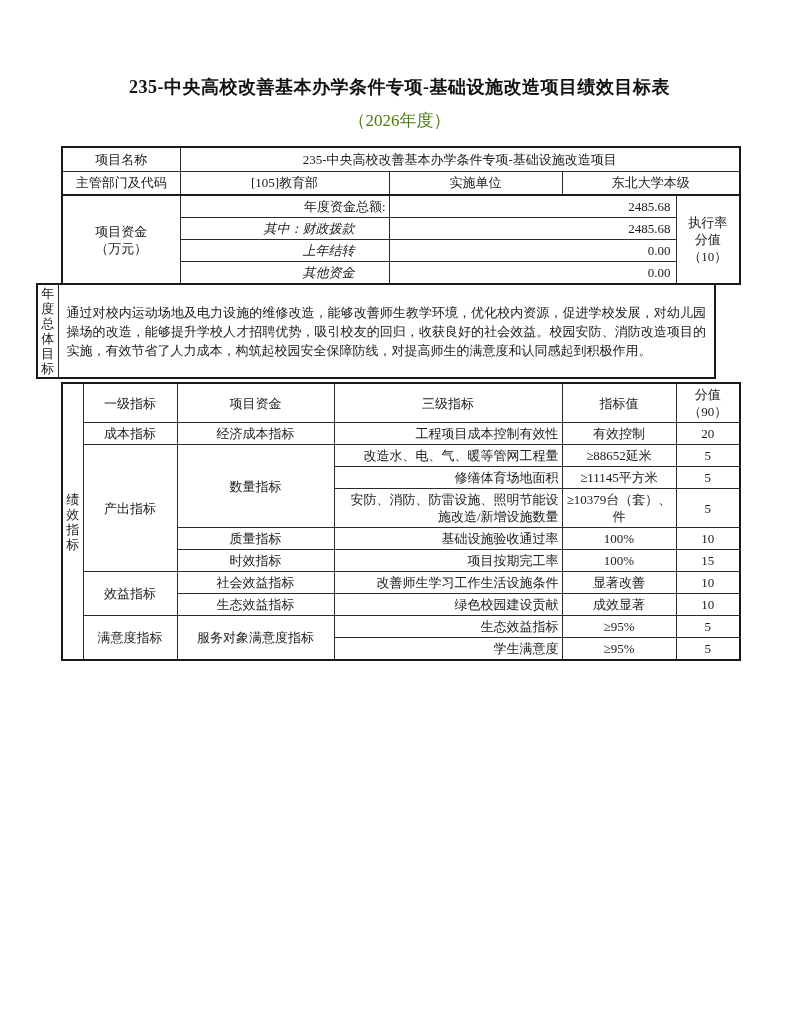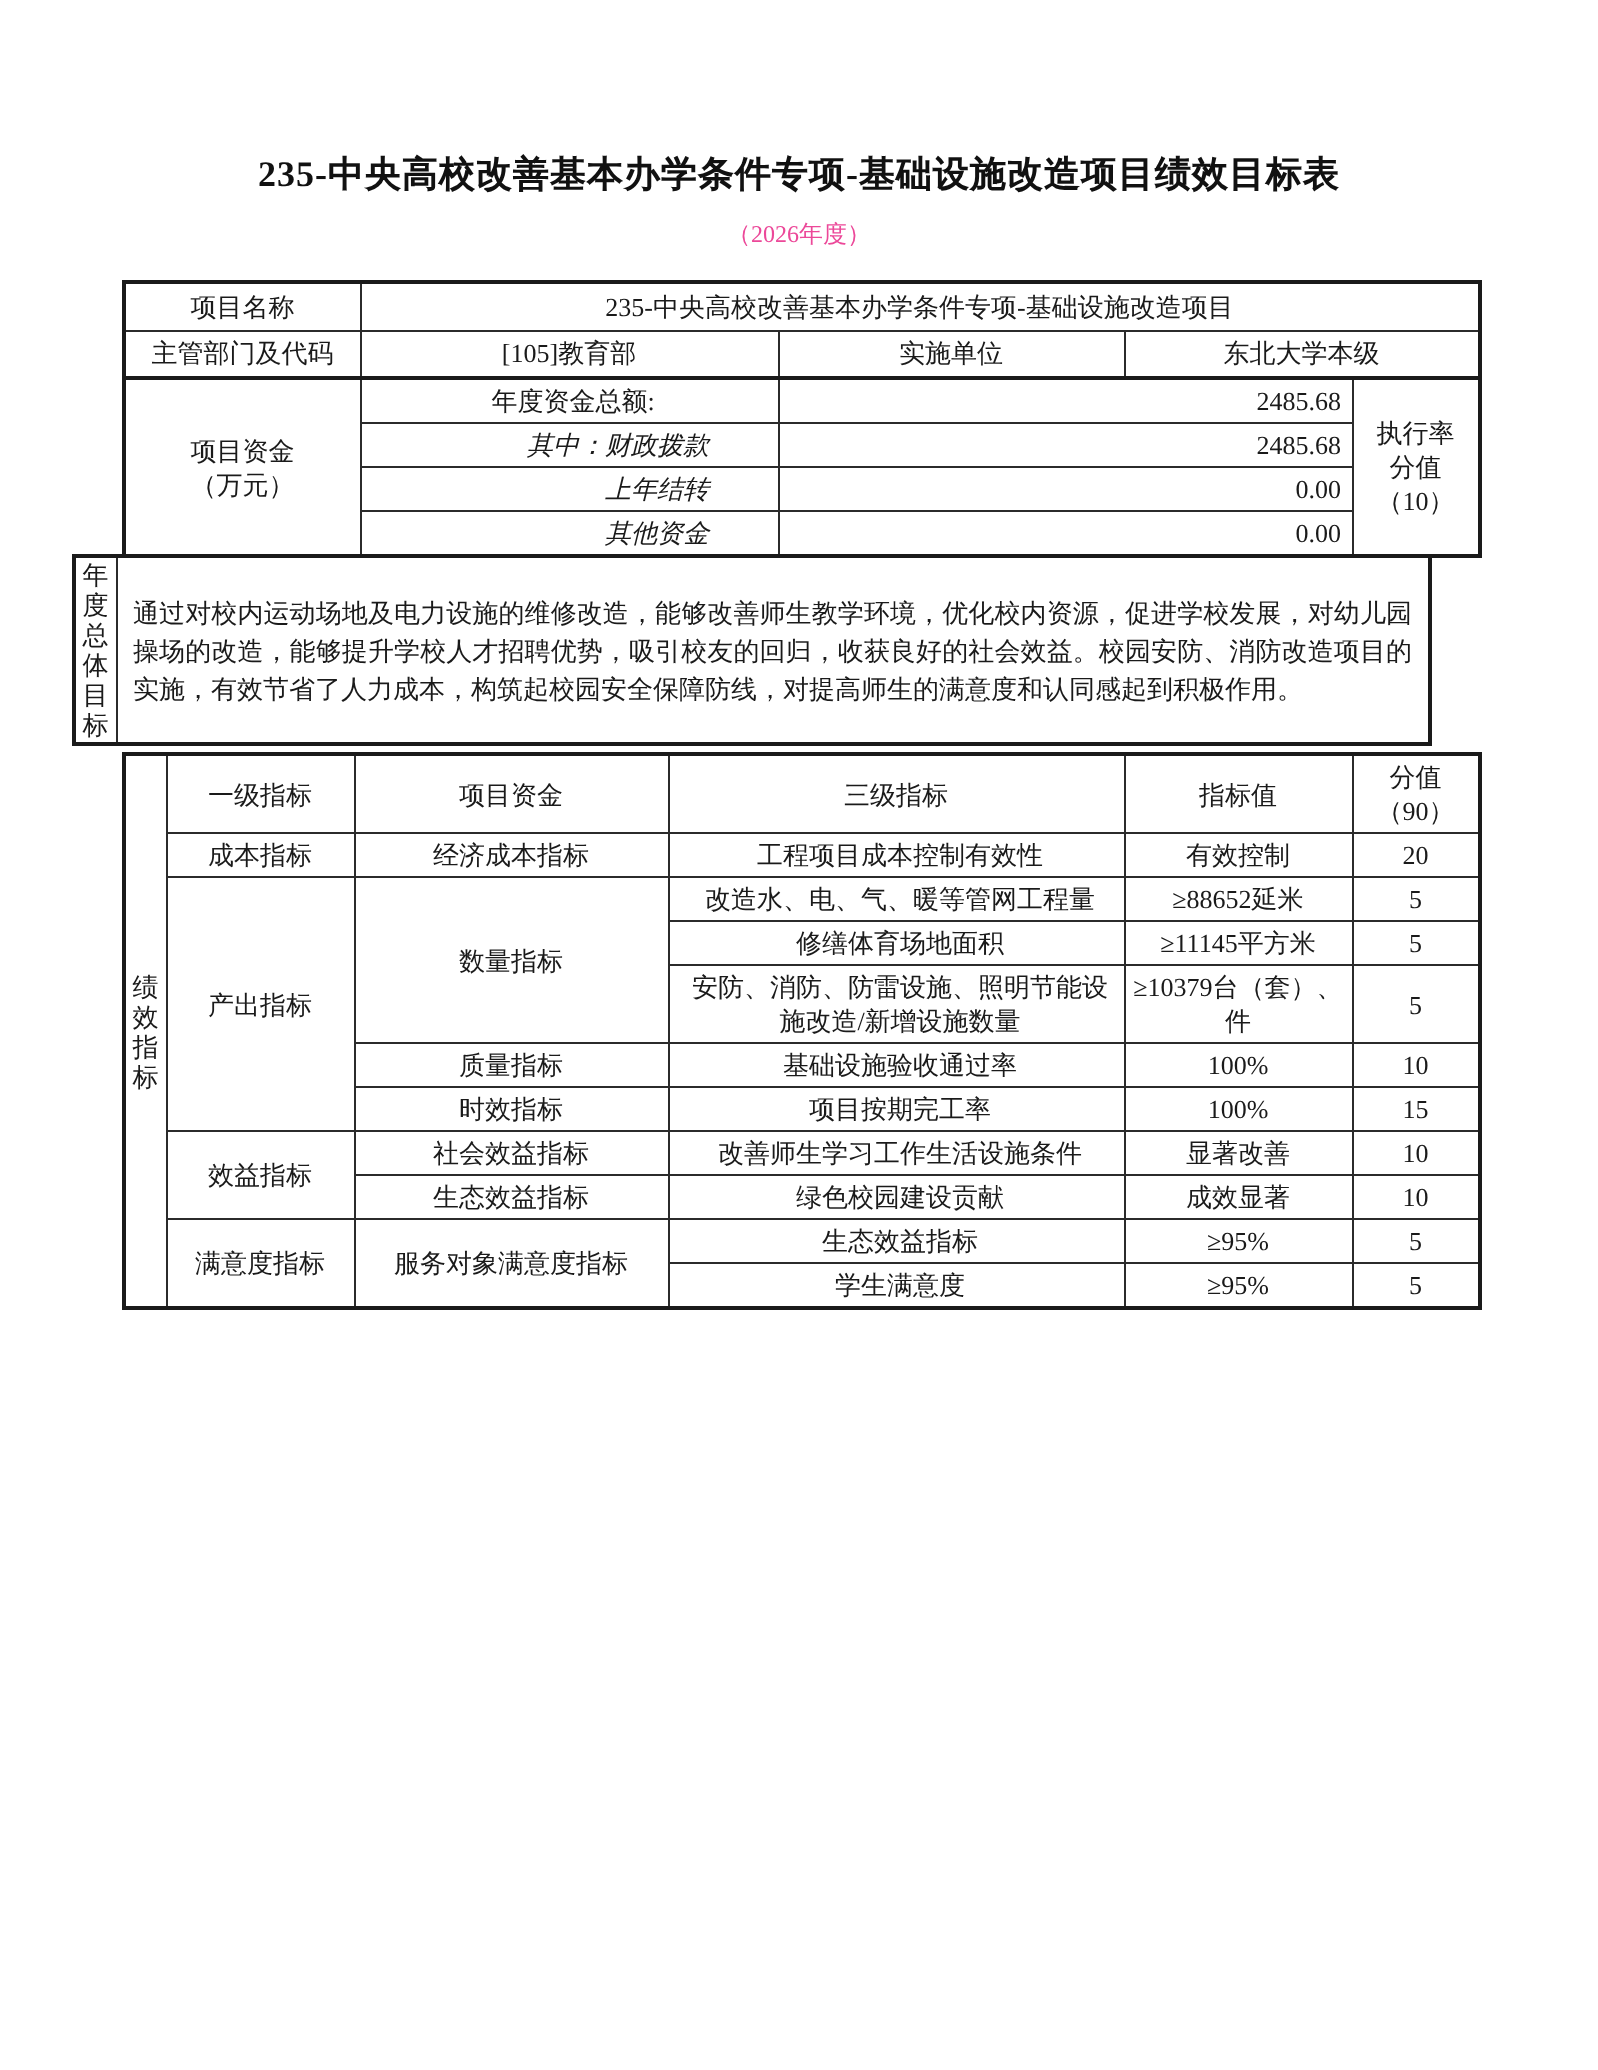--- a/index.html
+++ b/index.html
@@ -22,22 +22,22 @@
     padding-top: 75px;
     text-align: center;
     font-size: 18px;
     font-weight: bold;
     color: #111;
     letter-spacing: 0.5px;
   }
   .doc-subtitle {
     margin-top: 10px;
     text-align: center;
-    font-size: 12px;
-    color: #ec4899;
+    font-size: 17px;
+    color: #4d7c0f;
   }
   table {
     border-collapse: collapse;
     table-layout: fixed;
     width: 678px;
     margin-left: 61px;
     font-size: 13px;
     color: #1a1a1a;
   }
   #tbl-basic { margin-top: 14px; border-radius: 17px; }
@@ -53,21 +53,21 @@
     overflow: hidden;
     line-height: 17px;
   }
   table { border: 2px solid #1a1a1a; }
   .r24 { height: 24px; }
   .r22 { height: 21px; }
   .rhdr { height: 30px; }
   .rstd { height: 22px; }
   .rtall { height: 33px; }
   .pre { white-space: pre-line; }
-  .left { text-align: center; padding-left: 7px; }
+  .left { text-align: right; padding-left: 7px; }
   .num { text-align: right; padding-right: 5px; }
   .lbl-right { text-align: right; padding-right: 34px; font-style: italic; }
   .vlabel {
     word-break: break-all;
     line-height: 15px;
     padding: 1px 2px;
     text-align: center;
   }
   .goal-text {
     text-align: justify;

